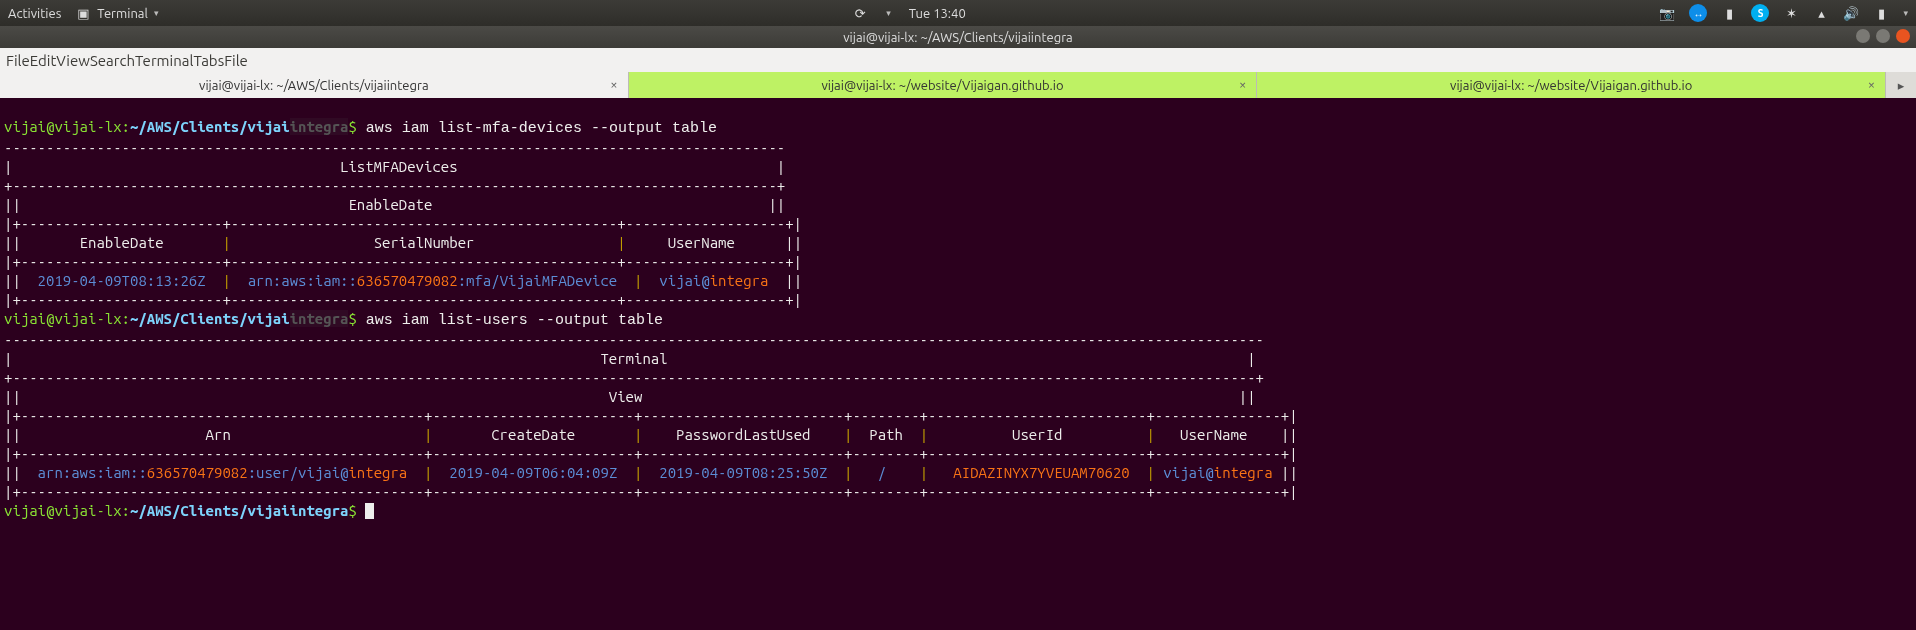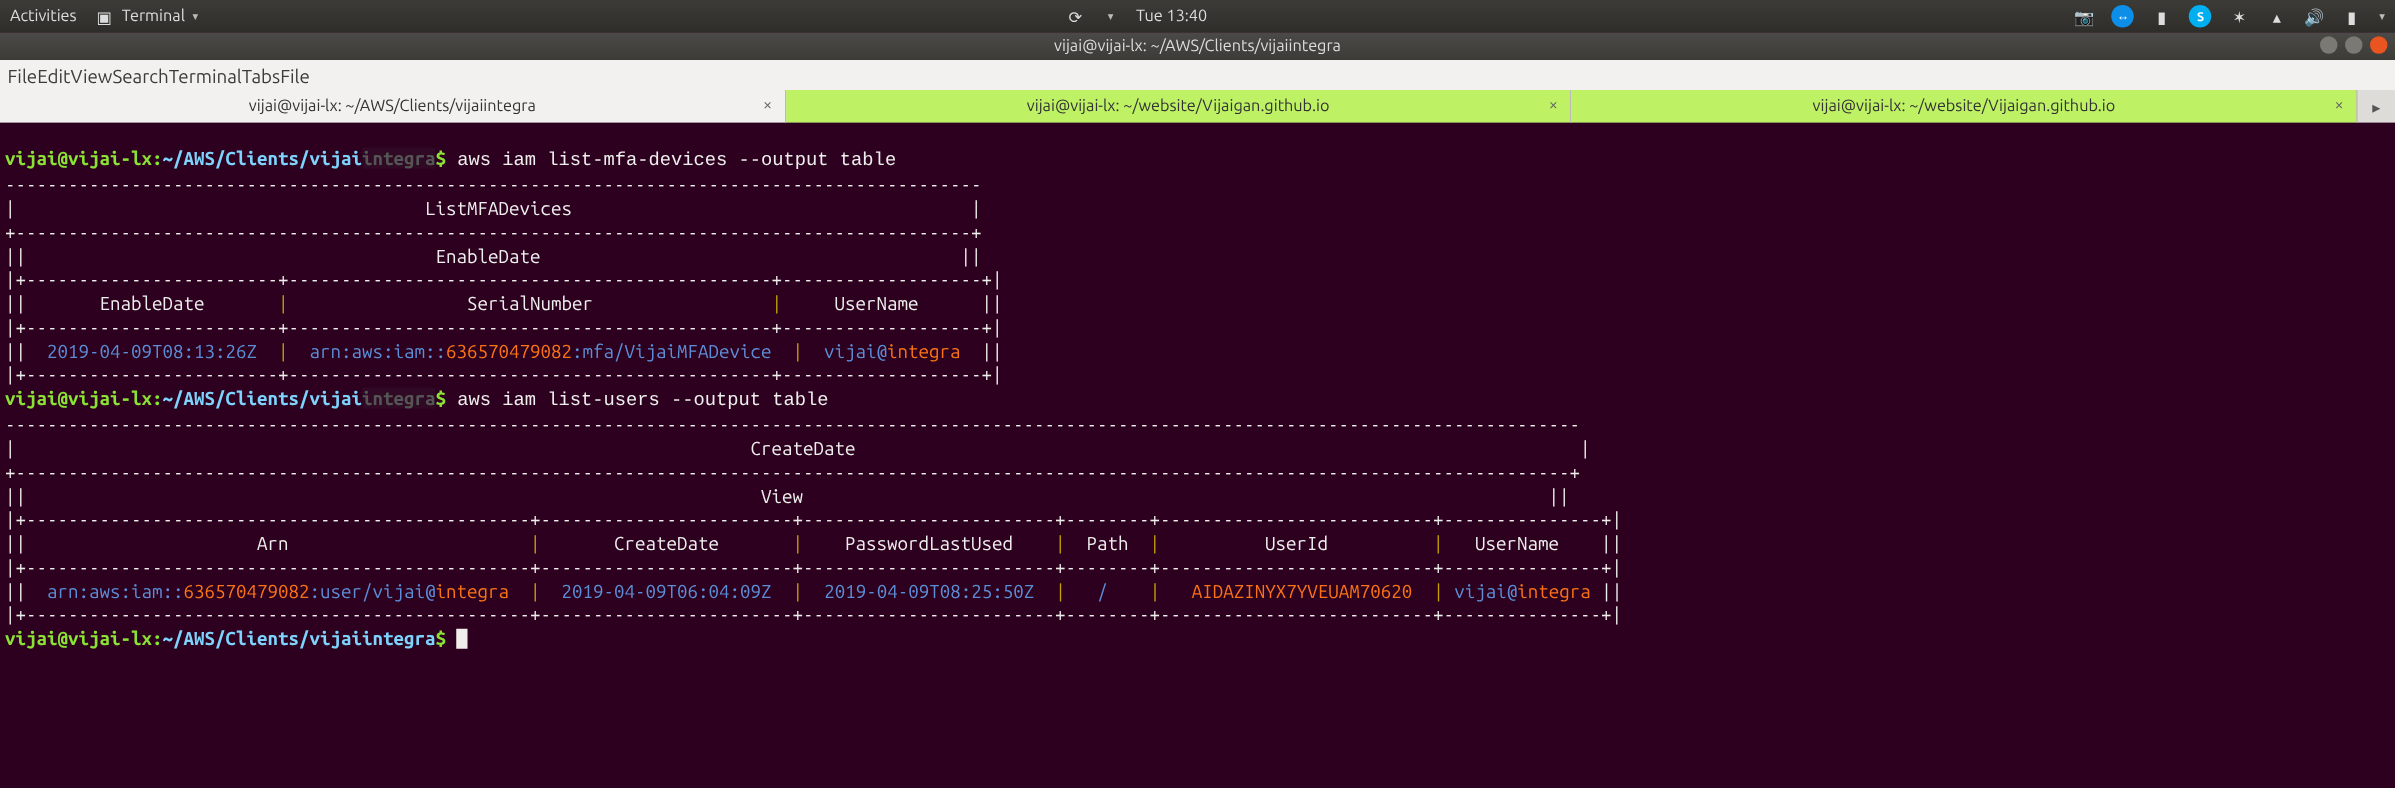--- a/index.html
+++ b/index.html
@@ -98,21 +98,21 @@
   
   .terminal {
     background:#2c001e;
     color:#eeeeec;
     font-size:15px;
     line-height:19px;
     padding: 0 4px 4px 4px;
     white-space: pre;
     font-family: "Ubuntu Mono","DejaVu Sans Mono",monospace;
   }
-  .prompt-user { color:#8ae234; font-weight:bold; }
+  .prompt-user { color:#8ae234; font-weight:normal; }
   .prompt-path { color:#7dd3fc; font-weight:bold; }
   .prompt-redact { color:#555; background:#300a24; }
   .cmd { color:#eeeeec;font-family:Liberation Mono, monospace; }
   .tbl { color:#eeeeec; }
   .col-sep-gold { color:#c4a000; }
   .val-blue { color:#5c8dd6;margin-top:27px; }
   .redact { color:#f97316; }
   .cursor {
     display:inline-block; width:9px; height:16px; background:#eeeeec; vertical-align:text-bottom;
   }
@@ -188,21 +188,21 @@
 <span class="tbl">|                                       ListMFADevices                                      |</span>
 <span class="tbl">+-------------------------------------------------------------------------------------------+</span>
 <span class="tbl">||                                       EnableDate                                        ||</span>
 <span class="tbl">|+------------------------+----------------------------------------------+-------------------+|</span>
 <span class="tbl">||</span><span class="tbl">       EnableDate       </span><span class="col-sep-gold">|</span><span class="tbl">                 SerialNumber                 </span><span class="col-sep-gold">|</span><span class="tbl">     UserName      </span><span class="tbl">||</span>
 <span class="tbl">|+------------------------+----------------------------------------------+-------------------+|</span>
 <span class="tbl">||</span><span class="val-blue">  2019-04-09T08:13:26Z  </span><span class="col-sep-gold">|</span><span class="val-blue">  arn:aws:iam::</span><span class="redact">636570479082</span><span class="val-blue">:mfa/VijaiMFADevice  </span><span class="col-sep-gold">|</span><span class="val-blue">  vijai@</span><span class="redact">integra</span><span class="val-blue">  </span><span class="tbl">||</span>
 <span class="tbl">|+------------------------+----------------------------------------------+-------------------+|</span>
 <span class="prompt-user">vijai@vijai-lx</span><span class="prompt-user">:</span><span class="prompt-path">~/AWS/Clients/vijai</span><span class="prompt-path prompt-redact">integra</span><span class="prompt-user">$</span><span class="cmd"> aws iam list-users --output table</span>
 <span class="tbl">------------------------------------------------------------------------------------------------------------------------------------------------------</span>
-<span class="tbl">|                                                                      CreateDate                                                                     |</span>
+<span class="tbl">|                                                                      Terminal                                                                     |</span>
 <span class="tbl">+----------------------------------------------------------------------------------------------------------------------------------------------------+</span>
 <span class="tbl">||                                                                      View                                                                       ||</span>
 <span class="tbl">|+------------------------------------------------+------------------------+------------------------+--------+--------------------------+---------------+|</span>
 <span class="tbl">||</span><span class="tbl">                      Arn                       </span><span class="col-sep-gold">|</span><span class="tbl">       CreateDate       </span><span class="col-sep-gold">|</span><span class="tbl">    PasswordLastUsed    </span><span class="col-sep-gold">|</span><span class="tbl">  Path  </span><span class="col-sep-gold">|</span><span class="tbl">          UserId          </span><span class="col-sep-gold">|</span><span class="tbl">   UserName    </span><span class="tbl">||</span>
 <span class="tbl">|+------------------------------------------------+------------------------+------------------------+--------+--------------------------+---------------+|</span>
 <span class="tbl">||</span><span class="val-blue">  arn:aws:iam::</span><span class="redact">636570479082</span><span class="val-blue">:user/vijai@</span><span class="redact">integra</span><span class="val-blue">  </span><span class="col-sep-gold">|</span><span class="val-blue">  2019-04-09T06:04:09Z  </span><span class="col-sep-gold">|</span><span class="val-blue">  2019-04-09T08:25:50Z  </span><span class="col-sep-gold">|</span><span class="val-blue">   /    </span><span class="col-sep-gold">|</span><span class="val-blue">   </span><span class="redact">AIDAZINYX7YVEUAM70620</span><span class="val-blue">  </span><span class="col-sep-gold">|</span><span class="val-blue"> vijai@</span><span class="redact">integra</span><span class="val-blue"> </span><span class="tbl">||</span>
 <span class="tbl">|+------------------------------------------------+------------------------+------------------------+--------+--------------------------+---------------+|</span>
 <span class="prompt-user">vijai@vijai-lx</span><span class="prompt-user">:</span><span class="prompt-path">~/AWS/Clients/vijai</span><span class="prompt-path">integra</span><span class="prompt-user">$</span> <span class="cursor"></span>
 </div>
 

